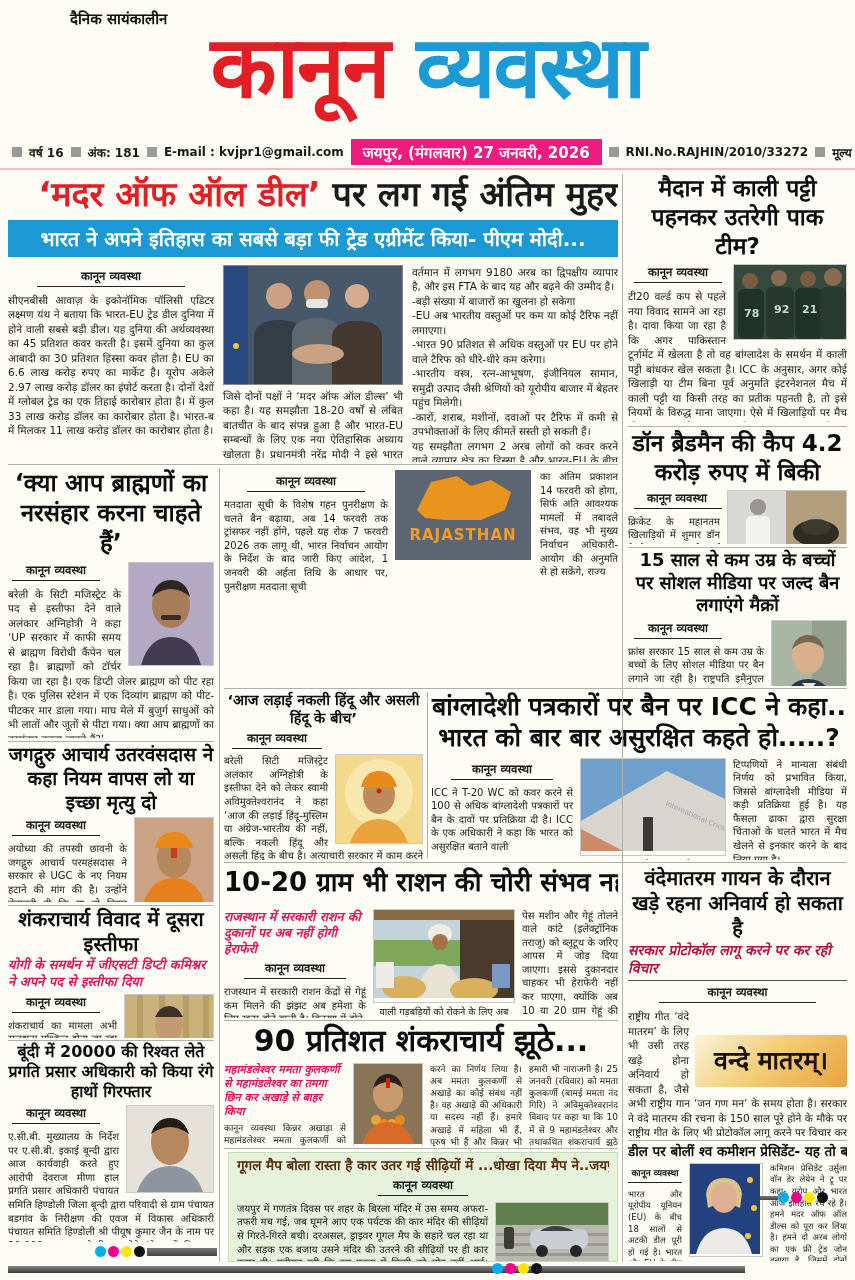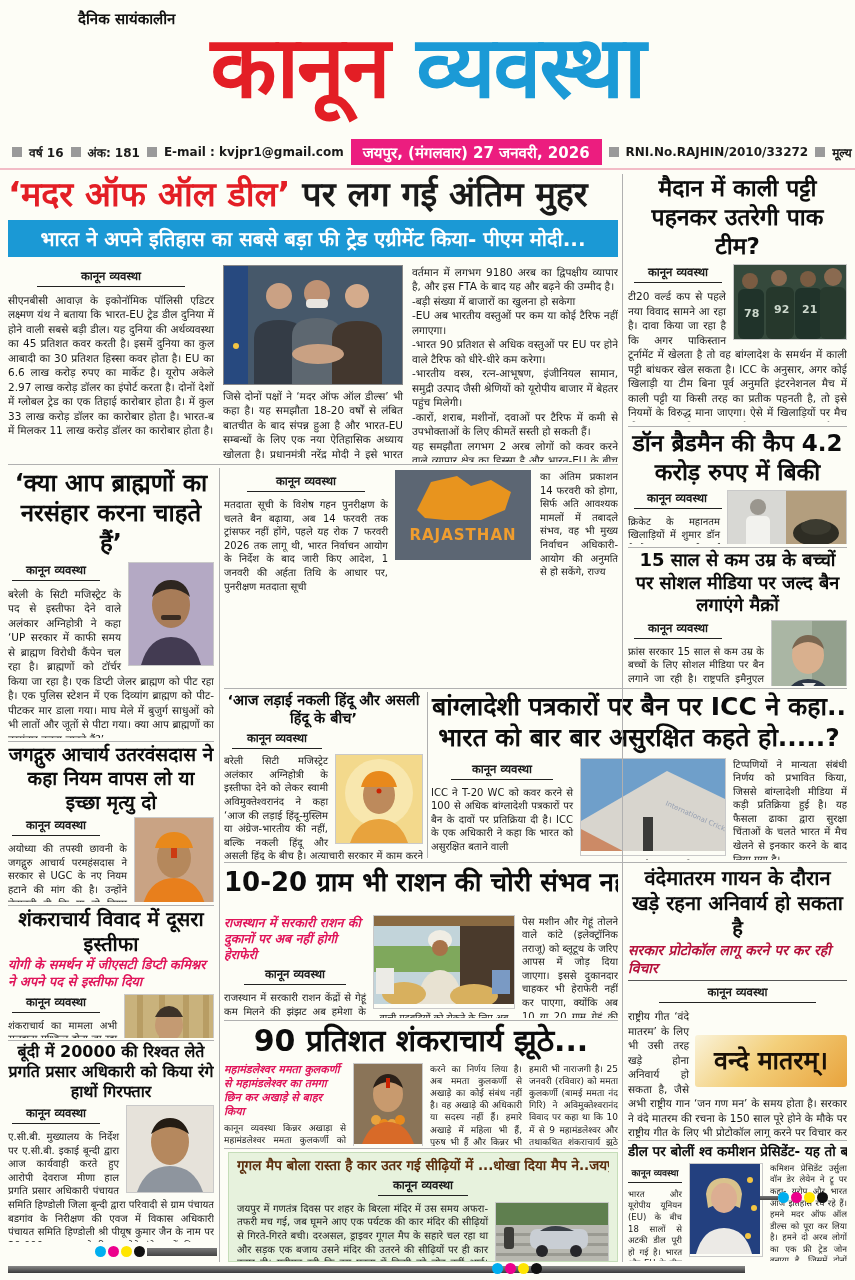--- a/index.html
+++ b/index.html
@@ -1,19 +1,19 @@
 <!DOCTYPE html>
 <html><head>
 <meta charset="utf-8">
 <style>
   html,body{margin:0;padding:0;background:#e9e9e9;}
   #page{position:relative;width:855px;height:1280px;background:#fdfdf6;overflow:hidden;
         font-family:"DejaVu Sans","Liberation Sans",sans-serif;color:#1a1a1a;}
   
-  .tagline{position:absolute;left:78px;top:8px;font-size:15px;font-weight:bold;color:#111;}
+  .tagline{position:absolute;left:70px;top:8px;font-size:15px;font-weight:bold;color:#111;}
   .logo{position:absolute;top:14px;left:0;width:100%;text-align:center;font-weight:bold;
         font-size:86px;line-height:1.25;letter-spacing:-2px;white-space:nowrap;}
   .logo .red{color:#e31e25;} .logo .blue{color:#1b9ad6;}
   .infobar{position:absolute;top:138px;left:12px;right:8px;height:28px;display:flex;align-items:center;
            gap:7px;font-size:12px;font-weight:bold;white-space:nowrap;}
   .sq{width:10px;height:10px;background:#9a9a9a;display:inline-block;flex:0 0 auto;}
   .datebox{background:#ec1d7f;color:#fff;font-size:15px;padding:3px 12px;}
   .mast-rule{position:absolute;top:168px;left:0;width:855px;height:2px;background:#f2bcc6;}
   
   .story{position:absolute;overflow:hidden;}
@@ -24,21 +24,21 @@
   .ph{float:right;margin:0 0 4px 7px;background:#9a9a9a;overflow:hidden;border:1px solid #c9c9c9;}
   .ph svg{display:block;}
   .cap{font-size:9.5px;text-align:center;margin-top:2px;}
   .hl{font-weight:bold;text-align:center;color:#0d0d0d;line-height:1.25;}
   .sub-red{font-weight:bold;font-style:italic;color:#e0155a;line-height:1.3;}
   .prelines{white-space:pre-line;}
   .hdiv{position:absolute;height:1px;background:#b0b0b0;}
   .vdiv{position:absolute;width:1px;background:#b0b0b0;}
   
   #story-lead{left:8px;top:174px;width:610px;height:288px;}
-  .lead-hl{font-size:34px;font-weight:bold;text-align:left;white-space:nowrap;line-height:1.2;}
+  .lead-hl{font-size:34px;font-weight:bold;text-align:right;white-space:nowrap;line-height:1.2;}
   .lead-hl .hl-red{color:#e31e25;}
   .lead-subbar{margin-top:5px;background:#1b99d5;color:#fff;font-weight:bold;font-size:20px;
                text-align:center;padding:5px 2px;white-space:nowrap;overflow:hidden;}
   .lead-cols{display:flex;gap:9px;margin-top:8px;}
   .lead-c1{width:206px;flex:0 0 auto;}
   .lead-intro{border-left:3px solid #e31e25;padding-left:6px;font-weight:bold;font-size:13px;
               color:#8f1c10;line-height:1.35;}
   .lead-c2{width:180px;flex:0 0 auto;}
   .lead-c3{flex:1;}
   .leadphoto{width:178px;height:118px;background:#46586a;border:1px solid #888;overflow:hidden;margin-bottom:4px;}
@@ -340,21 +340,21 @@
           </svg>
         </div>
         <div class="cap">सरकार को बार-बार की</div>
       </div>
       <div class="body-sm" style="flex:1;">टिप्पणियों ने मान्यता संबंधी निर्णय को प्रभावित किया, जिससे बांग्लादेशी मीडिया में कड़ी प्रतिक्रिया हुई है। यह फैसला ढाका द्वारा सुरक्षा चिंताओं के चलते भारत में मैच खेलने से इनकार करने के बाद लिया गया है।</div>
     </div>
   </div>
 
   <div class="story" id="story-ration">
     <div class="hl" style="font-size:26px;white-space:nowrap;">10-20 ग्राम भी राशन की चोरी संभव नहीं...</div>
-    <div class="row3" style="margin-top:16px;">
+    <div class="row3" style="margin-top:10px;">
       <div style="width:142px;flex:0 0 auto;">
         <div class="sub-red" style="font-size:12.5px;">राजस्थान में सरकारी राशन की दुकानों पर अब नहीं होगी हेराफेरी</div>
         <div class="byline">कानून व्यवस्था</div>
         <div class="body-sm">राजस्थान में सरकारी राशन केंद्रों से गेहूं कम मिलने की झंझट अब हमेशा के लिए खत्म होने वाली है। वितरण में होने</div>
       </div>
       <div style="width:142px;flex:0 0 auto;">
         <div style="border:1px solid #c9c9c9;">
           <svg width="140" height="88" viewBox="0 0 140 88">
             <rect width="140" height="88" fill="#c2d4da"></rect>
             <rect y="30" width="140" height="26" fill="#7fa85c"></rect>

